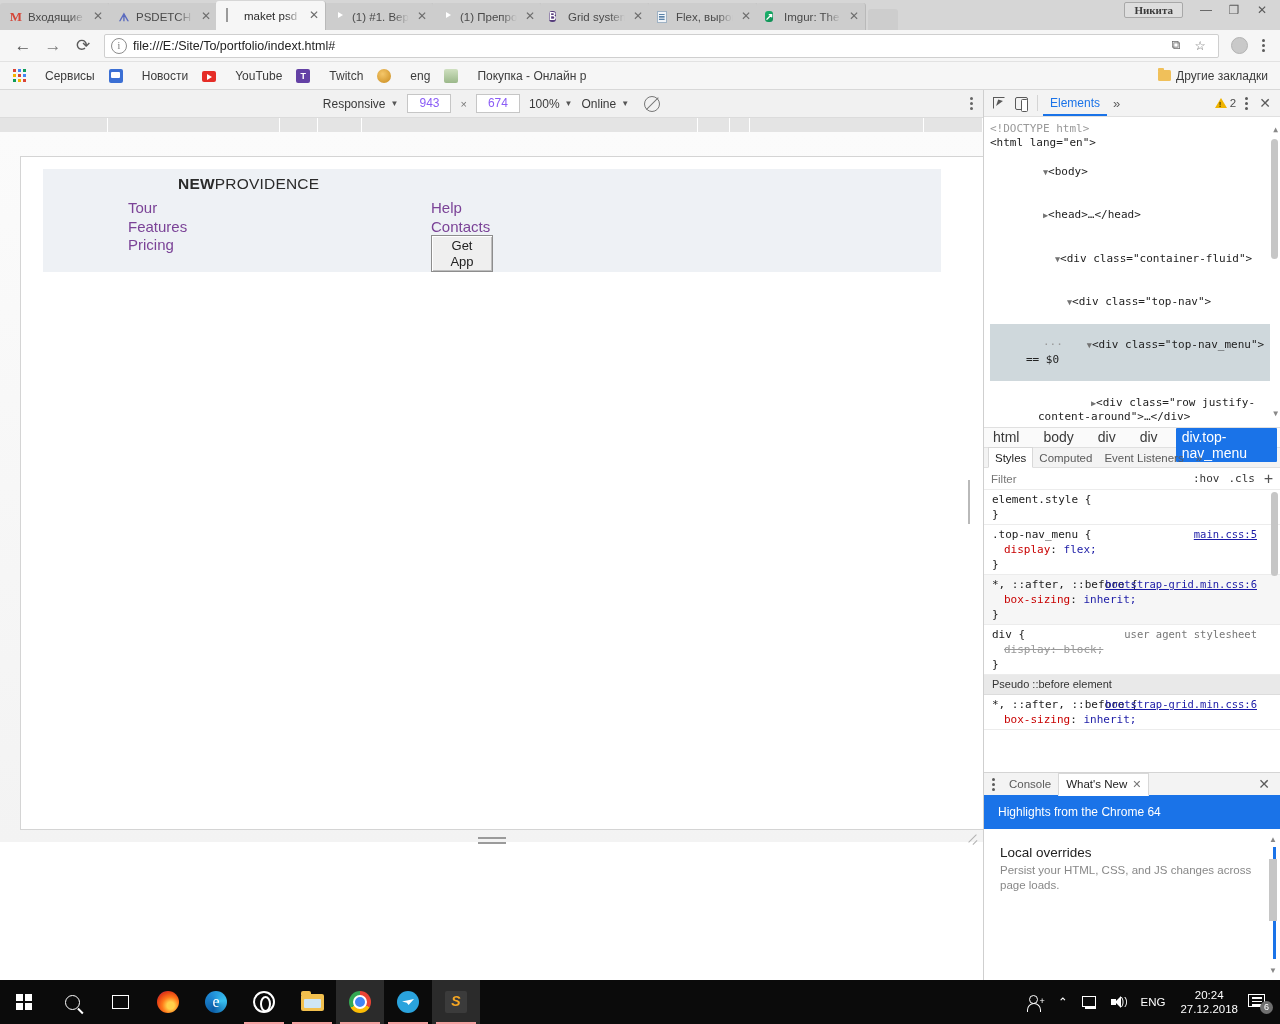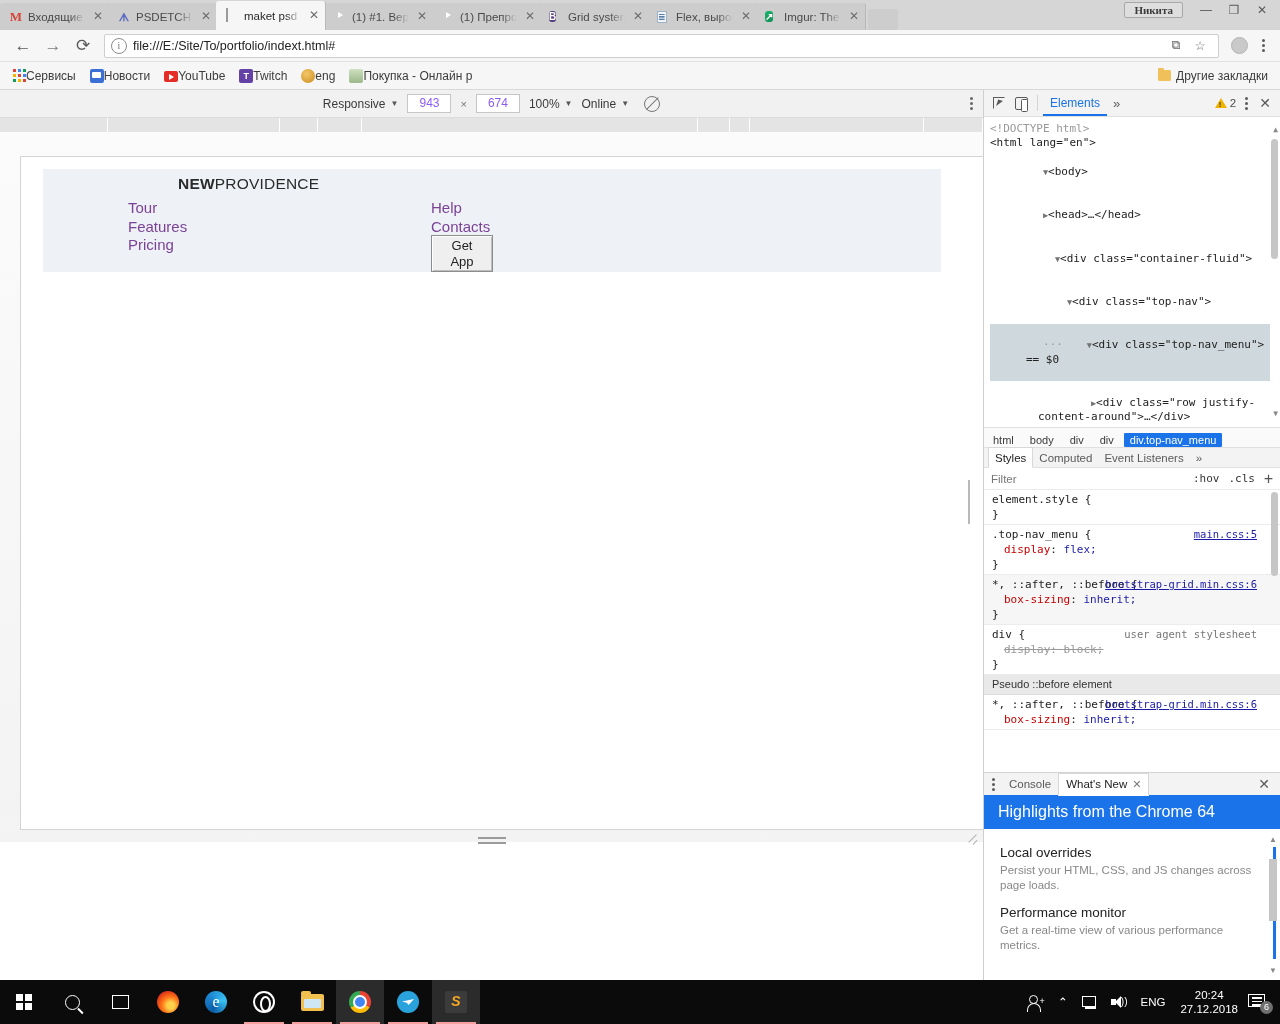--- a/index.html
+++ b/index.html
@@ -99,21 +99,21 @@
                border:1px solid #b3b3b3; margin:0 6px; }
   .tb-menu { width:18px; display:flex; flex-direction:column; align-items:center; gap:2px; }
   .tb-menu i { width:3px; height:3px; border-radius:50%; background:#5c5c5c; display:block; }
 
   
   .bookmarks {
     position:absolute; top:62px; left:0; width:1280px; height:28px;
     background:#f6f6f6; display:flex; align-items:center; padding:0 6px;
     border-bottom:1px solid #d8d8d8; font-size:12px; color:#3c3c3c;
   }
-  .bm { display:flex; align-items:center; gap:0; padding:2px 7px; white-space:nowrap; }
+  .bm { display:flex; align-items:center; gap:19px; padding:2px 7px; white-space:nowrap; }
   .bm-grid { width:13px;height:13px; display:grid; grid-template-columns:repeat(3,3px);
              grid-template-rows:repeat(3,3px); gap:2px; }
   .bm-grid i{ display:block; width:3px;height:3px; }
   .bm-ico { width:14px; height:14px; flex:0 0 14px; }
   .bm-news{ background:#3b6fd4; border-radius:2px; position:relative; }
   .bm-news:after{ content:""; position:absolute; left:2.5px; top:3px; width:9px; height:6px;
                   background:#fff; border-radius:1px; }
   .bm-yt{ background:#e52d27; border-radius:2px; position:relative; height:11px; margin-top:2px;}
   .bm-yt:after{ content:""; position:absolute; left:5px; top:2.5px; border-left:5px solid #fff;
                 border-top:3px solid transparent; border-bottom:3px solid transparent; }
@@ -238,22 +238,22 @@
   .dom-tree .ln { white-space:pre-wrap; word-break:break-word; }
   .punc { color:#222; }
   .dim { color:#999; }
   .sel-row { background:#cfd8dc; }
   .arrow { color:#737373; font-size:8.5px; }
   .dtscroll { position:absolute; right:2px; top:6px; width:7px; height:298px; }
   .dtscroll .thumb { position:absolute; right:0; width:7px; background:#c6c6c6; border-radius:4px; }
   .dtscroll .up, .dtscroll .dn { position:absolute; right:0; color:#888; font-size:8px; }
 
   .crumbs {
-    height:20px; border-top:1px solid #e0e0e0; display:flex; align-items:flex-end;
-    gap:4px; padding:0 3px; background:#fafafa; font-size:11px;
+    height:20px; border-top:1px solid #e0e0e0; display:flex; align-items:flex-start;
+    gap:12px; padding:0 3px; background:#fafafa; font-size:14px;
   }
   .crumbs span { padding:1px 6px; color:#3a3a3a; }
   .crumbs span.sel { background:#1a73e8; color:#fff; border-radius:1px; }
 
   .style-tabs { height:21px; border-top:1px solid #e0e0e0; border-bottom:1px solid #e0e0e0;
                 display:flex; align-items:center; padding:0 4px; background:#f3f3f3; font-size:11.5px; }
   .style-tabs span { padding:0 6px; color:#5a5a5a; line-height:20px; }
   .style-tabs span.sel { background:#fff; color:#222; border:1px solid #d8d8d8;
                          border-bottom-color:#fff; height:21px; }
   .filterbar { height:22px; display:flex; align-items:center; padding:0 7px; font-size:11.5px;
@@ -282,21 +282,21 @@
   .drawer-tabs { height:23px; background:#f3f3f3; border-top:1px solid #d4d4d4;
                  display:flex; align-items:center; padding:0 4px; font-size:11.5px; }
   .drawer-tabs .dt-kebab { padding:0 7px 0 4px; }
   .drawer-tabs .t { padding:0 7px; line-height:22px; color:#5a5a5a; }
   .drawer-tabs .t.sel { background:#fff; color:#222; border:1px solid #d8d8d8; border-bottom-color:#fff;
                         height:23px; display:flex; align-items:center; gap:5px; }
   .drawer-tabs .x { font-size:11px; color:#777; }
   .drawer-tabs .closeall { margin-left:auto; padding:0 6px; font-size:14px; color:#5a5a5a; }
 
   .whatsnew-hdr { background:#1a73e8; color:#fff; height:34px; display:flex; align-items:center;
-                  padding:0 14px; font-size:16px; }
+                  padding:0 14px; font-size:12px; }
   .wn-body { position:relative; padding:16px 14px 0 16px; height:152px; overflow:hidden; }
   .wn-item { margin-bottom:13px; }
   .wn-title { font-size:13.5px; color:#222; margin-bottom:3px; }
   .wn-desc { font-size:11.5px; color:#888; line-height:14.5px; }
   .wnscroll { position:absolute; right:3px; top:6px; width:8px; height:140px; }
   .wnscroll .track { position:absolute; right:1px; top:12px; width:3px; height:112px; background:#1a73e8; }
   .wnscroll .thumb { position:absolute; right:0; top:24px; width:8px; height:62px; background:#c6c6c6; }
   .wnscroll .up, .wnscroll .dn { position:absolute; right:0; color:#888; font-size:8px; }
 
   
@@ -708,24 +708,20 @@
       <div class="closeall">✕</div>
     </div>
 
     <div class="whatsnew-hdr">Highlights from the Chrome 64</div>
 
     <div class="wn-body">
       <div class="wn-item">
         <div class="wn-title">Local overrides</div>
         <div class="wn-desc">Persist your HTML, CSS, and JS changes across page loads.</div>
       </div>
-      <div class="wn-item">
-        <div class="wn-title">Performance monitor</div>
-        <div class="wn-desc">Get a real-time view of various performance metrics.</div>
-      </div>
       <div class="wnscroll">
         <span class="up" style="top:0">▲</span>
         <span class="track"></span>
           <span class="thumb"></span>
         <span class="dn" style="bottom:0">▼</span>
       </div>
     </div>
   </div>
 
   <div class="taskbar">

